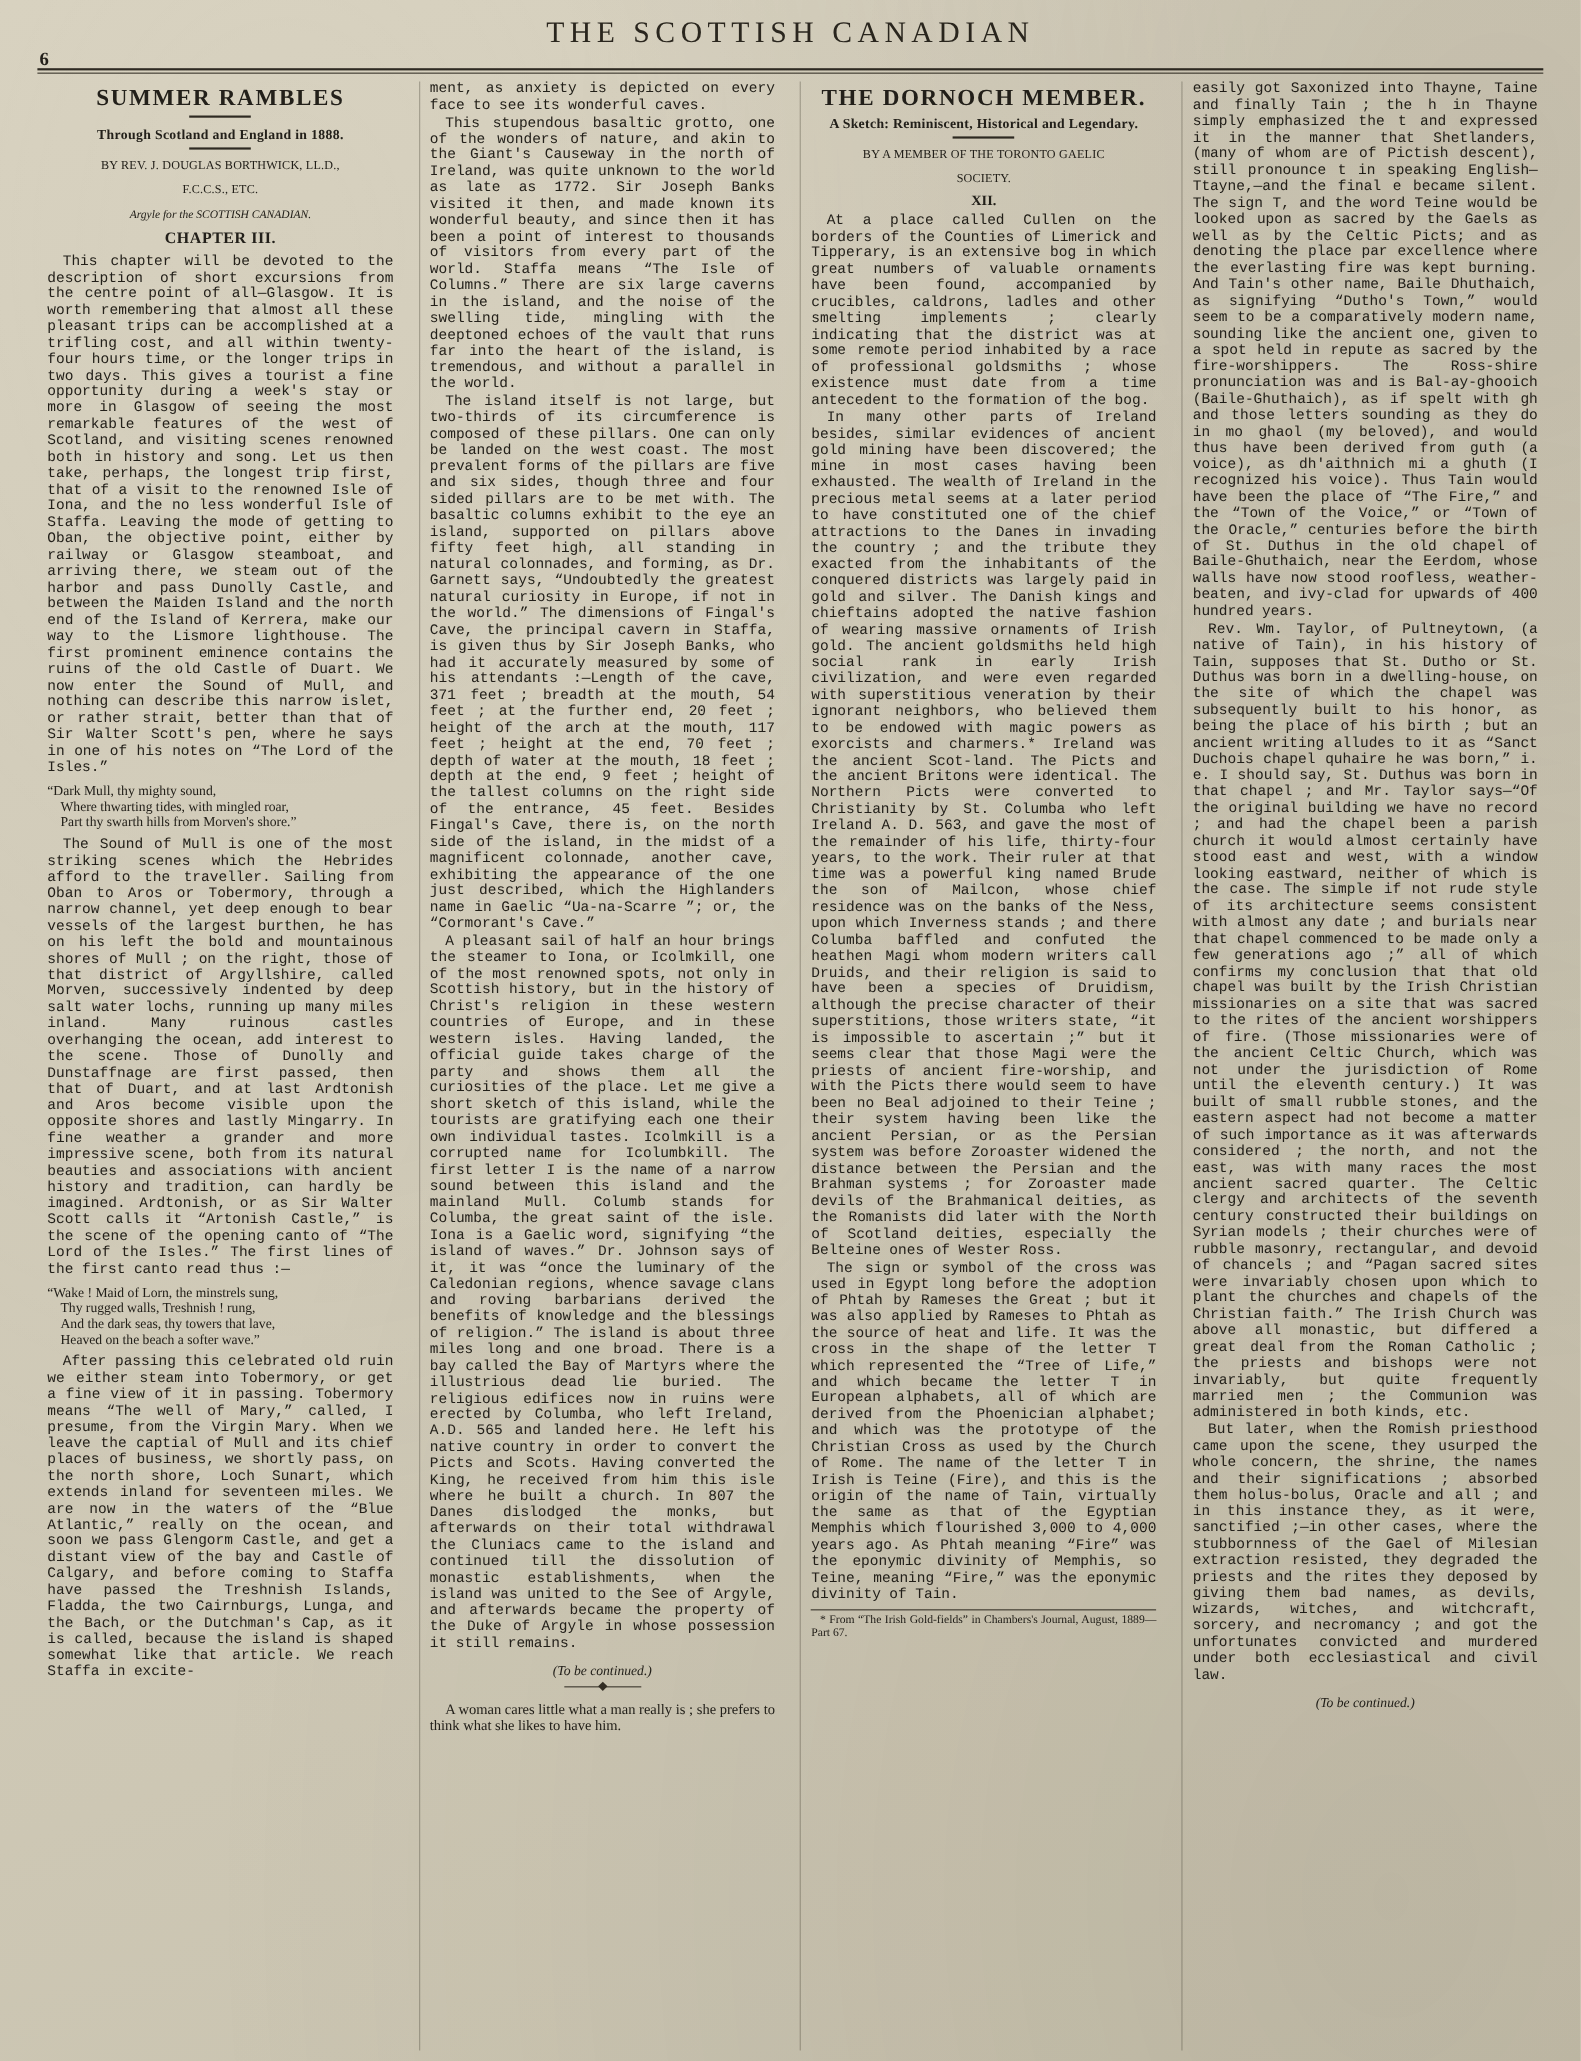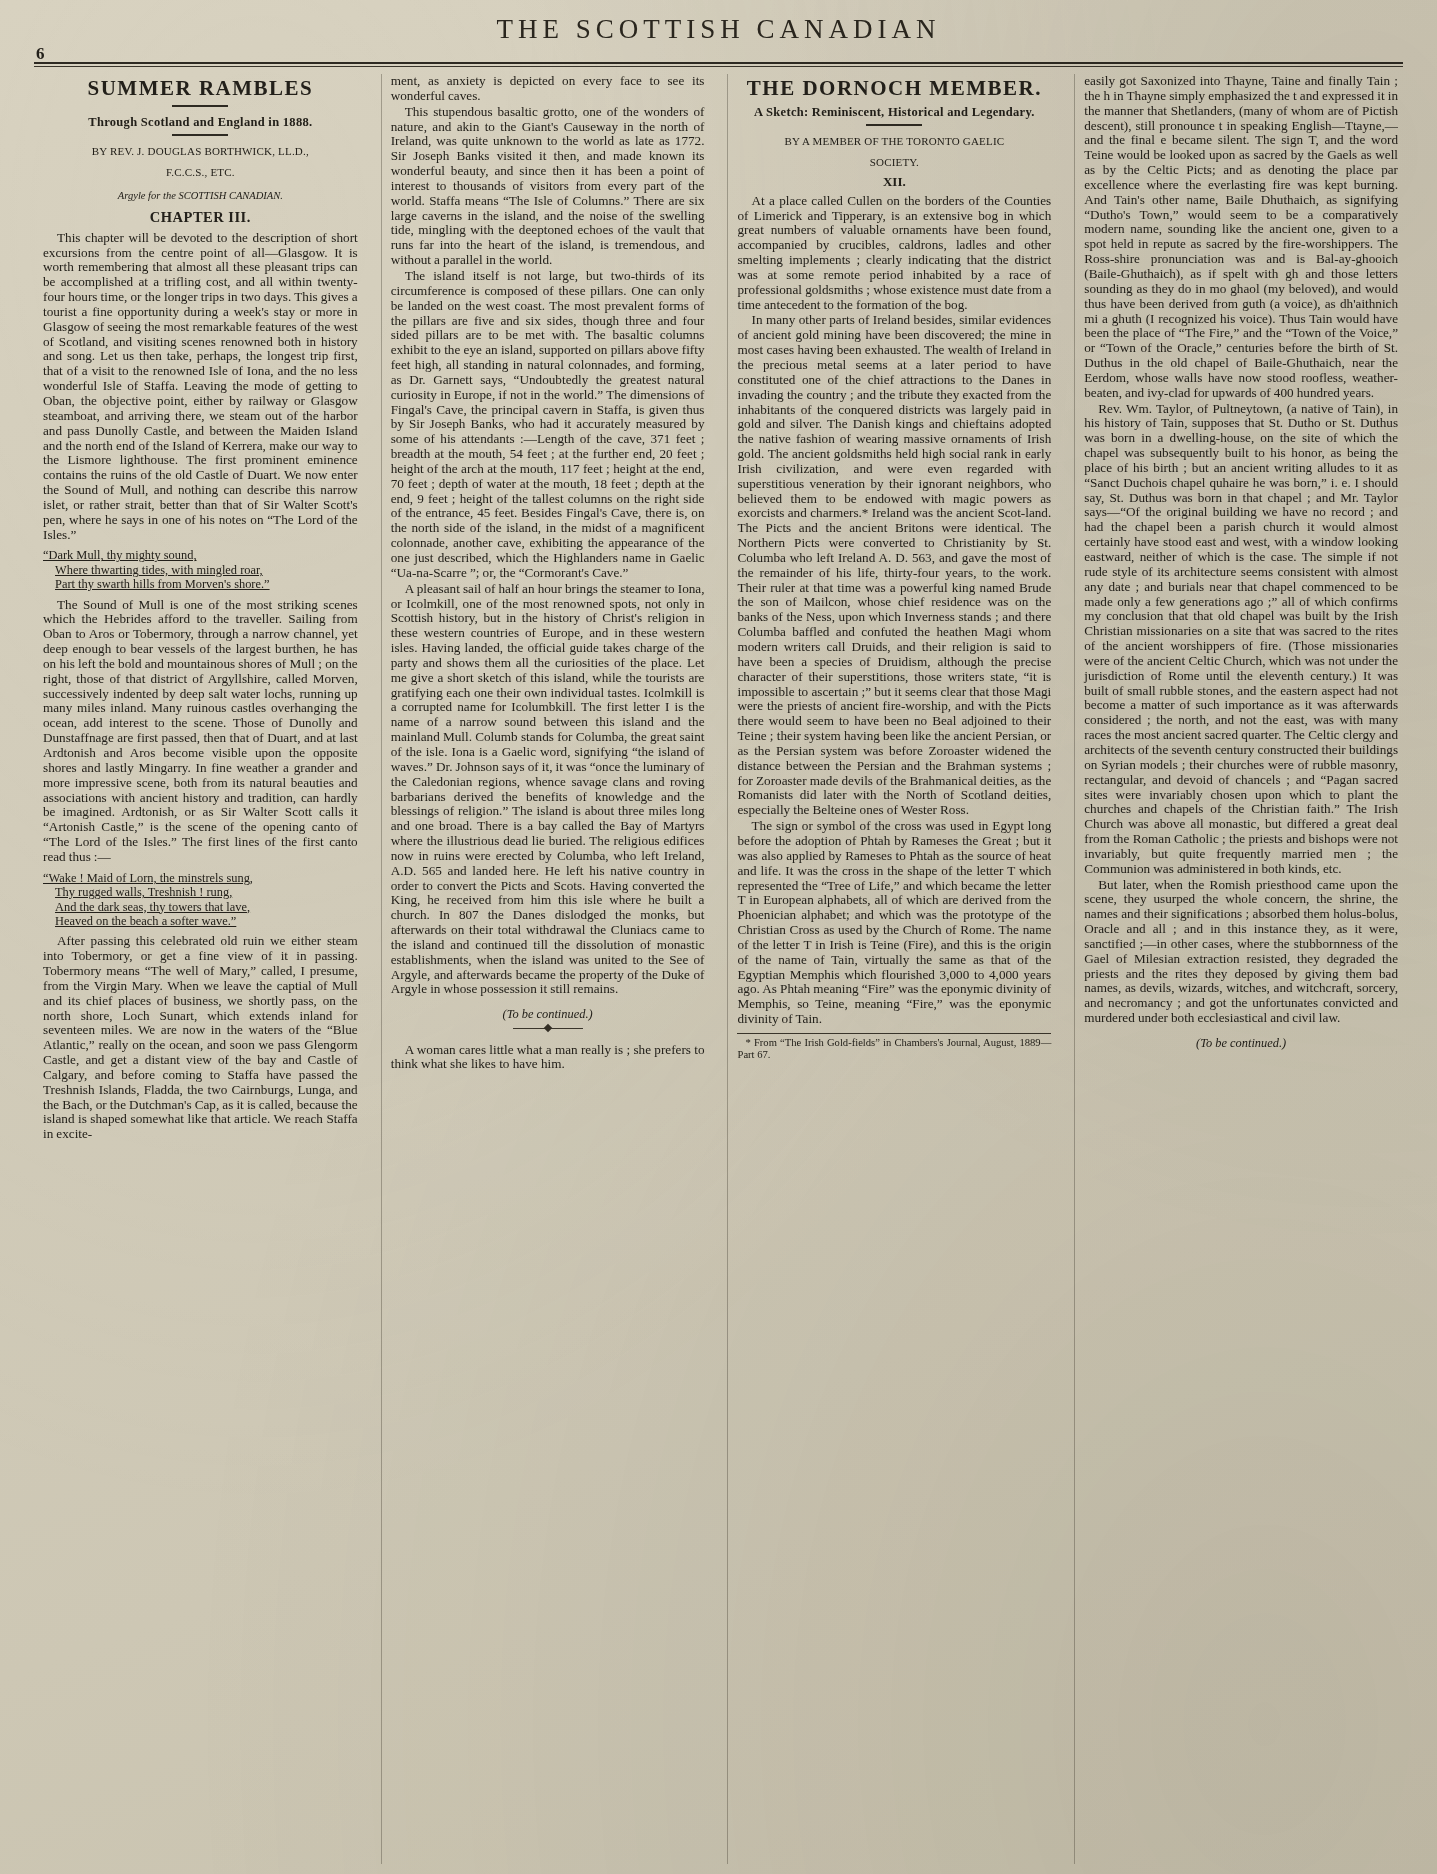--- a/index.html
+++ b/index.html
@@ -121,29 +121,30 @@
   }
   p.body {
     margin: 0 0 1px 0;
     font-size: 13.2px;
     line-height: 1.125;
     text-align: justify;
     text-indent: 14px;
     hyphens: auto;
     -webkit-hyphens: auto;
     word-spacing: -0.2px;
+    font-family: Liberation Mono, monospace;
   }
   p.body.noind { text-indent: 0; }
   .verse {
     font-size: 12.4px;
     line-height: 1.16;
     margin: 6px 0 6px 0;
     text-indent: 0;
   }
-  .verse div { white-space: nowrap; overflow: hidden; text-decoration: underline; }
+  .verse div { white-space: nowrap; overflow: hidden; }
   .verse .in1 { padding-left: 12px; }
   .footnote {
     font-size: 10.6px;
     line-height: 1.12;
     text-align: justify;
     margin-top: 6px;
     border-top: 1px solid #3a352b;
     padding-top: 3px;
     text-indent: 8px;
   }

